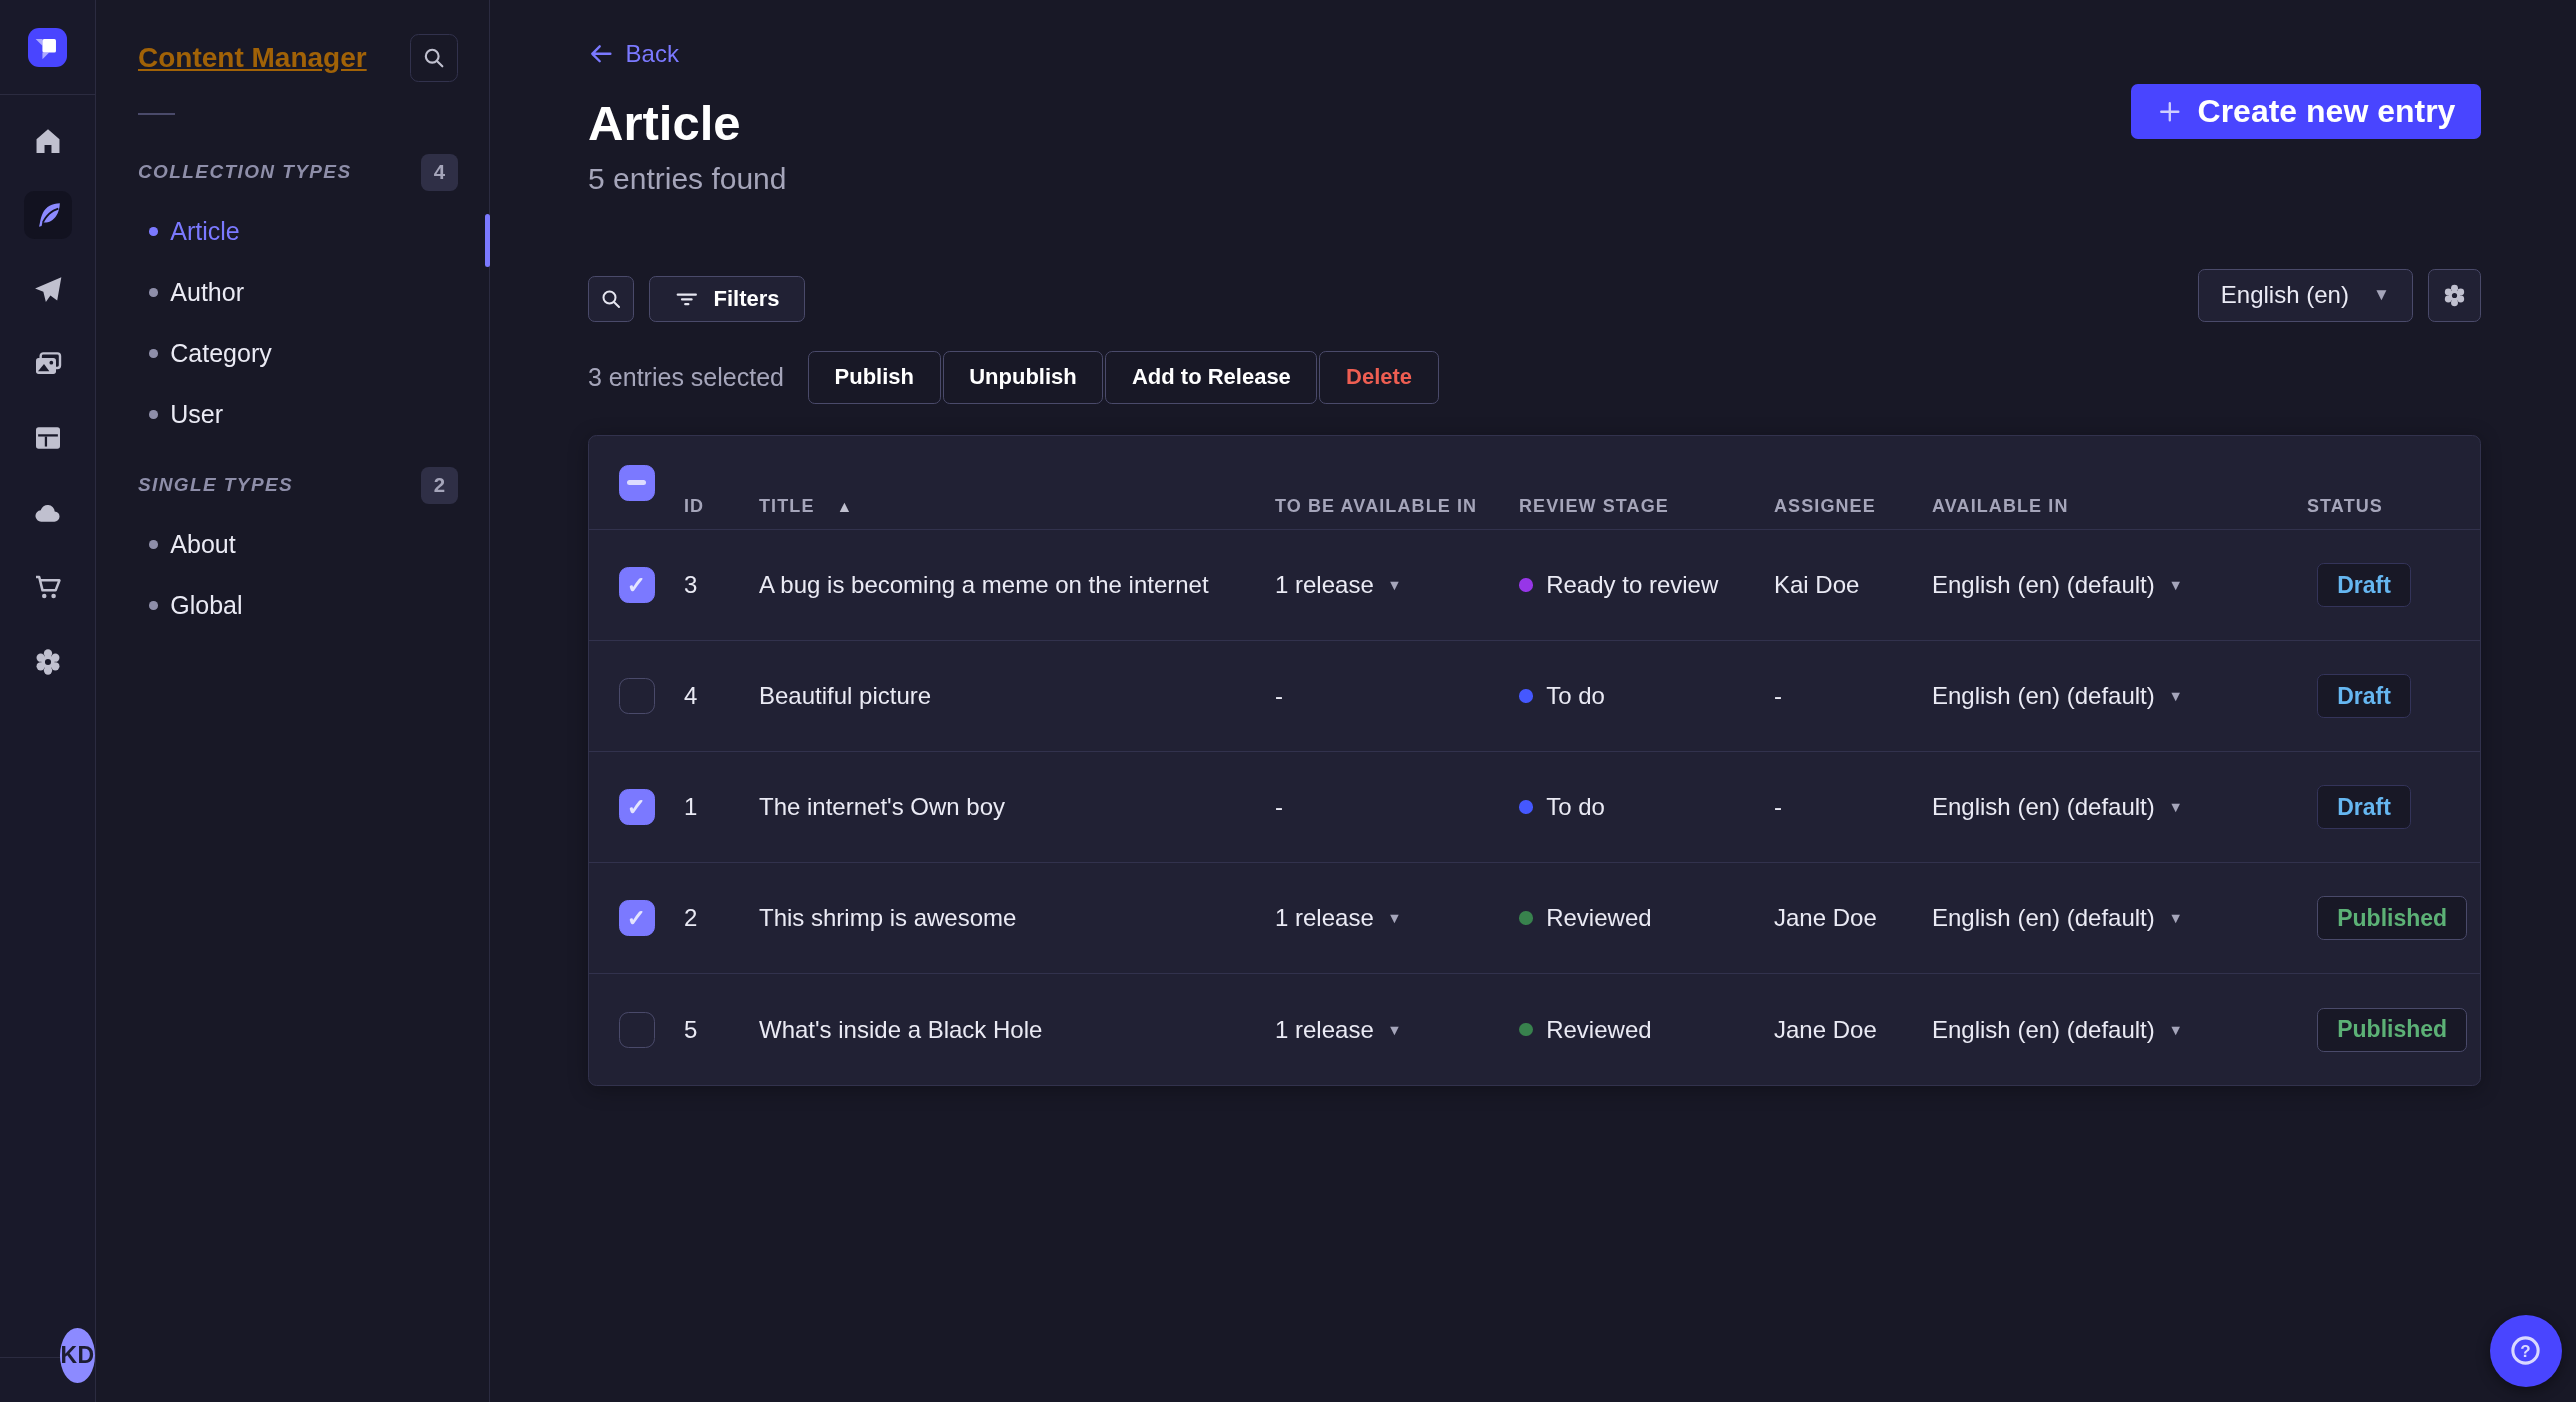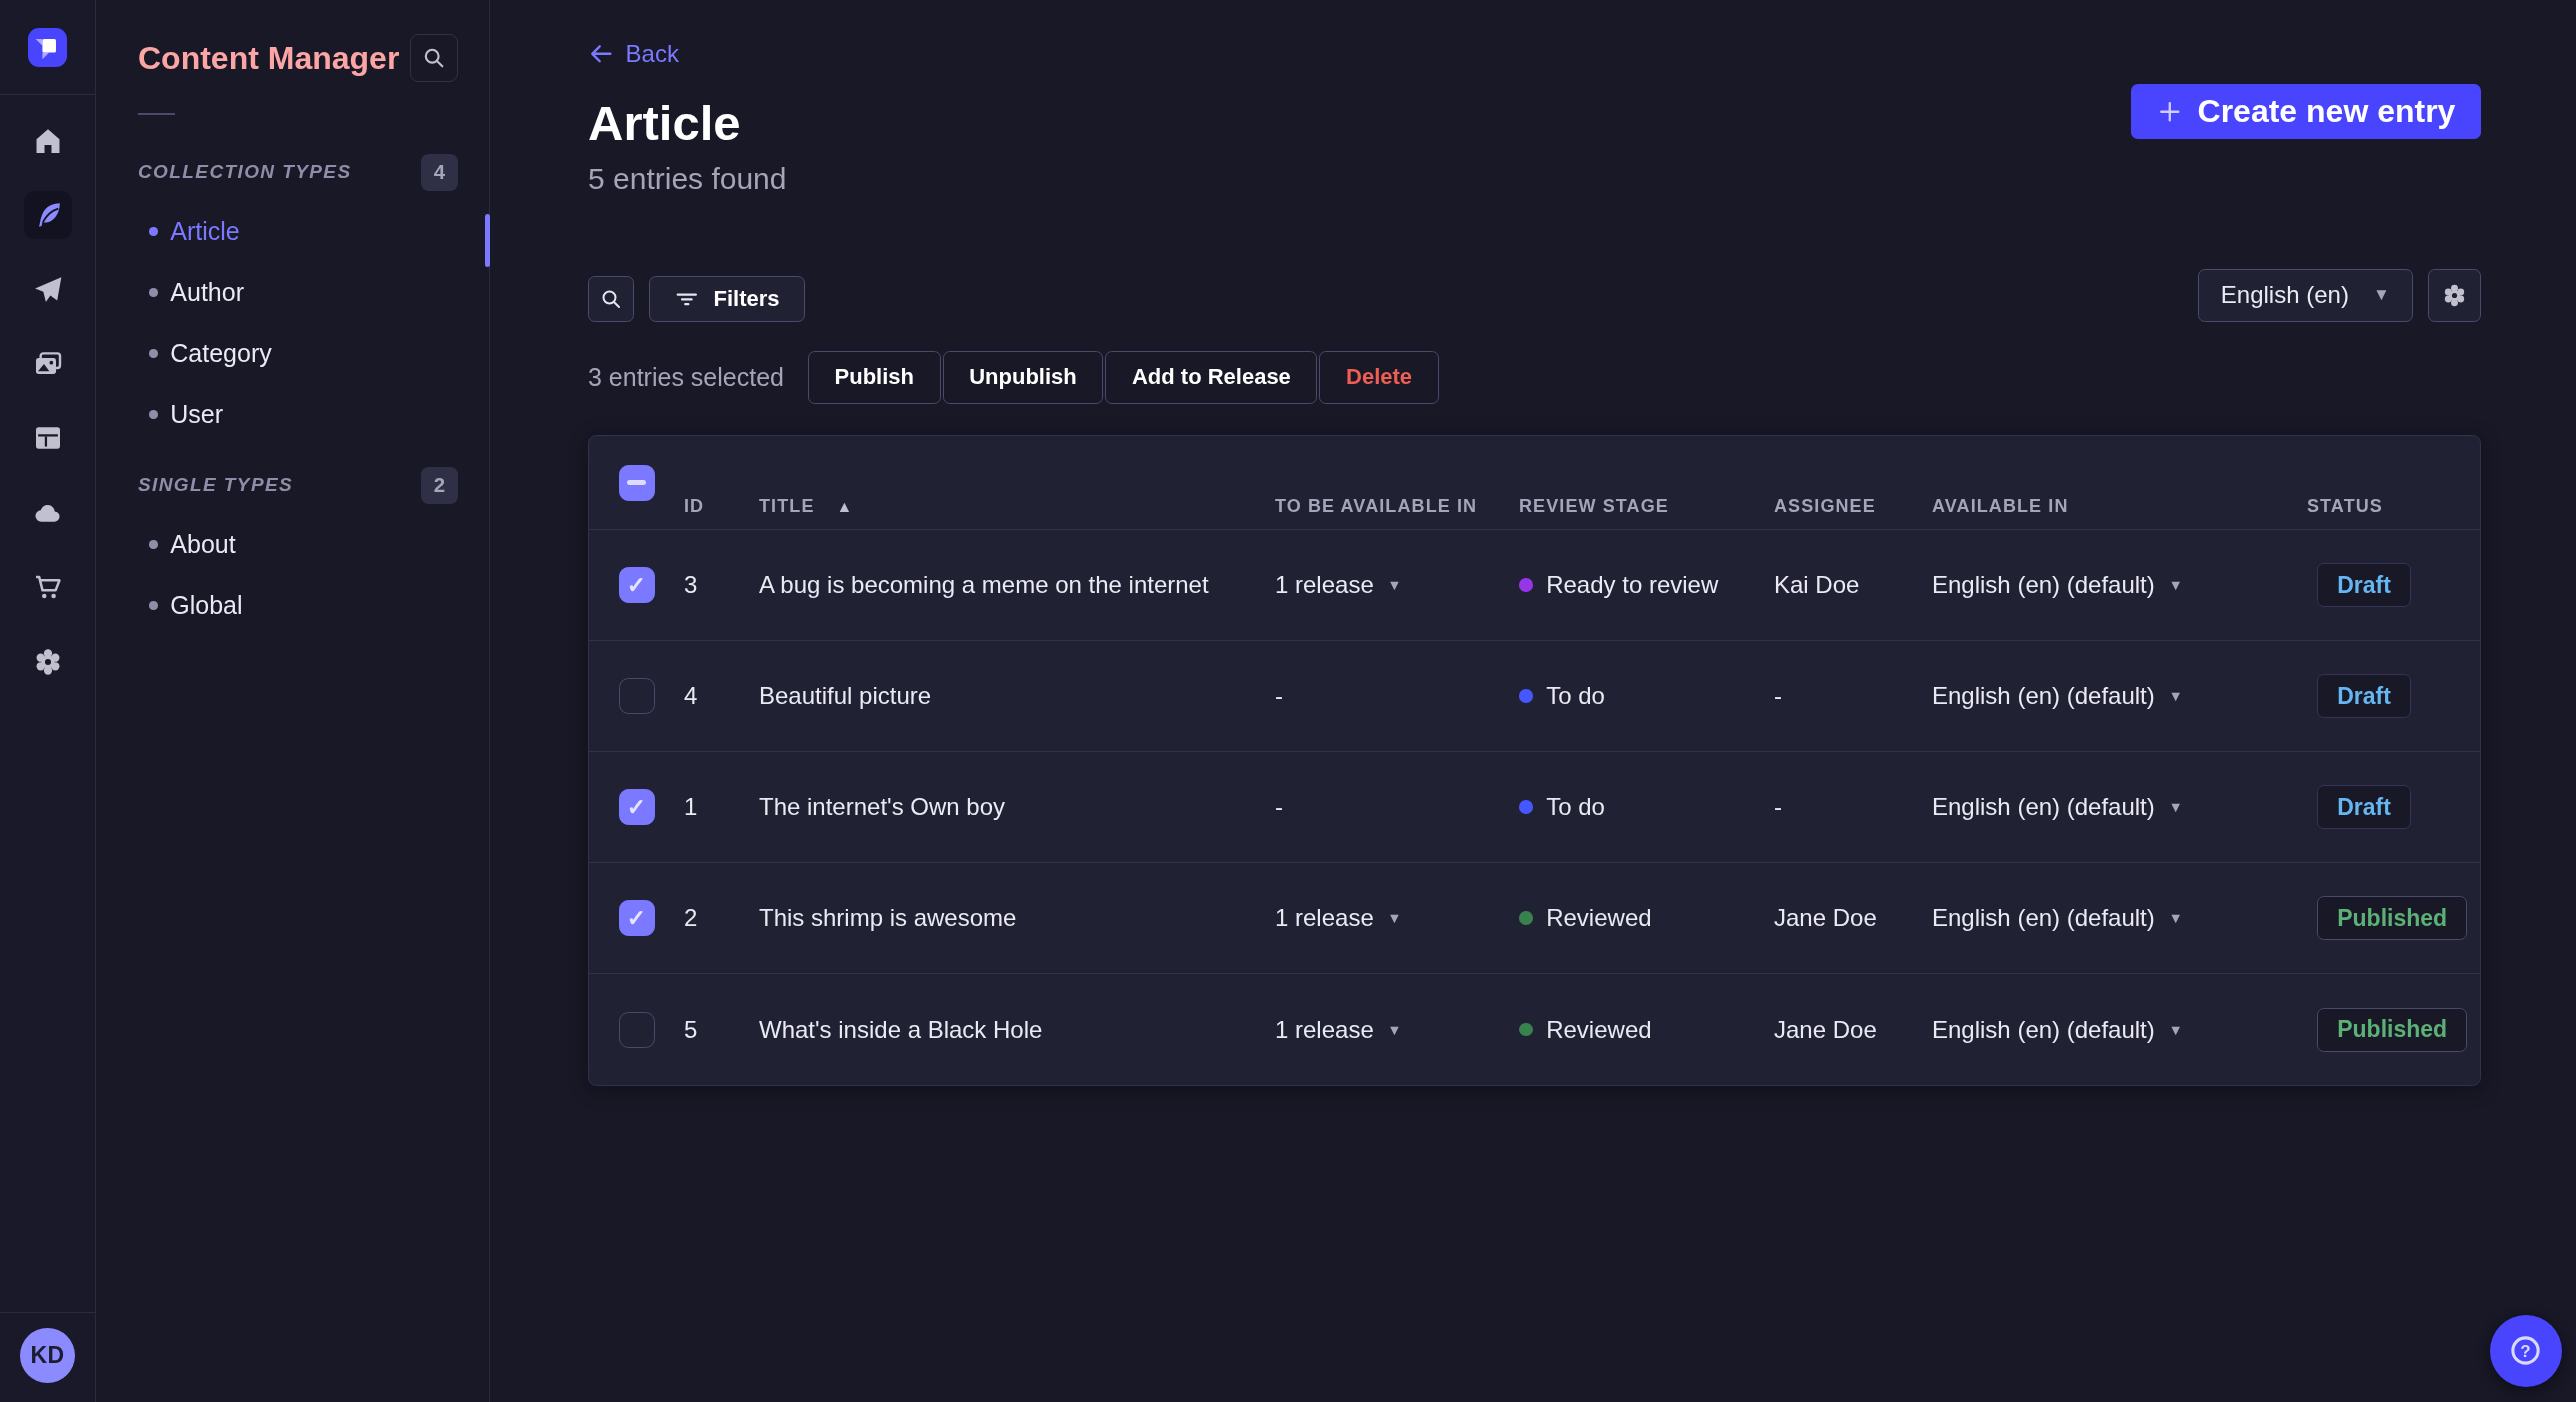--- a/index.html
+++ b/index.html
@@ -6,27 +6,27 @@
   html,body { width:2576px; height:1402px; background:#181826; font-family:"Liberation Sans", sans-serif; overflow:hidden; }
   .app { display:flex; width:2576px; height:1402px; }
 
   
   .rail { width:96px; height:100%; background:#19192a; border-right:0.9px solid #2b2b40; display:flex; flex-direction:column; align-items:center; flex-shrink:0; }
   .logo { width:39px; height:39px; margin-top:28px; border-radius:11px; background:#4945ff; display:flex; align-items:center; justify-content:center; }
   .rail-divider { width:100%; height:0.9px; background:#2b2b40; margin-top:27px; }
   .rail-items { display:flex; flex-direction:column; gap:26.4px; margin-top:22px; align-items:center; }
   .rail-item { width:48px; height:48px; border-radius:10.2px; display:flex; align-items:center; justify-content:center; }
   .rail-item.active { background:#121220; }
-  .rail-bottom { margin-top:auto; width:100%; display:flex; flex-direction:column; align-items:center; }
+  .rail-bottom { margin-top:auto; width:100%; display:flex; align-items:center; }
   .avatar { width:55px; height:55px; border-radius:50%; background:#8c8aff; color:#1d1d32; font-size:23px; font-weight:700; display:flex; align-items:center; justify-content:center; margin:15.3px 0 19px; letter-spacing:0.4px; }
 
   
   .sidebar { width:394px; height:100%; background:#181826; border-right:0.9px solid #2b2b40; padding:0 31px 0 42px; position:relative; flex-shrink:0; }
   .sidebar-head { display:flex; align-items:center; justify-content:space-between; padding-top:34px; }
-  .sidebar-title { font-size:32px; font-weight:700; color:#fca5a5; }
+  .sidebar-title { font-size:28px; font-weight:700; color:#a16207;text-decoration:underline; }
   .sidebar-search-btn { width:48px; height:48px; border-radius:8.5px; border:0.9px solid #32324d; background:transparent; display:flex; align-items:center; justify-content:center; }
   .sidebar-rule { width:37px; height:1.7px; background:#4a4a6a; margin-top:31px; }
   .section-head { display:flex; align-items:center; justify-content:space-between; margin-top:39px; }
   .section-label { font-size:19px; font-weight:700; color:#8e8ea9; letter-spacing:1.4px;font-style:italic; }
   .count-badge { min-width:37px; height:37px; border-radius:7.7px; background:#2f2f46; color:#a5a5ba; font-size:20.4px; font-weight:600; display:flex; align-items:center; justify-content:center; }
   .nav-list { margin-top:10.2px; }
   .nav-item { display:flex; align-items:center; height:61px; padding-left:11px; cursor:pointer; }
   .bullet { width:8.5px; height:8.5px; border-radius:50%; background:#8e8ea9; margin-right:12.8px; flex-shrink:0; }
   .nav-label { font-size:25px; color:#eaeaf4; }
   .nav-item[data-active="true"] .nav-label { color:#7b79ff; }

